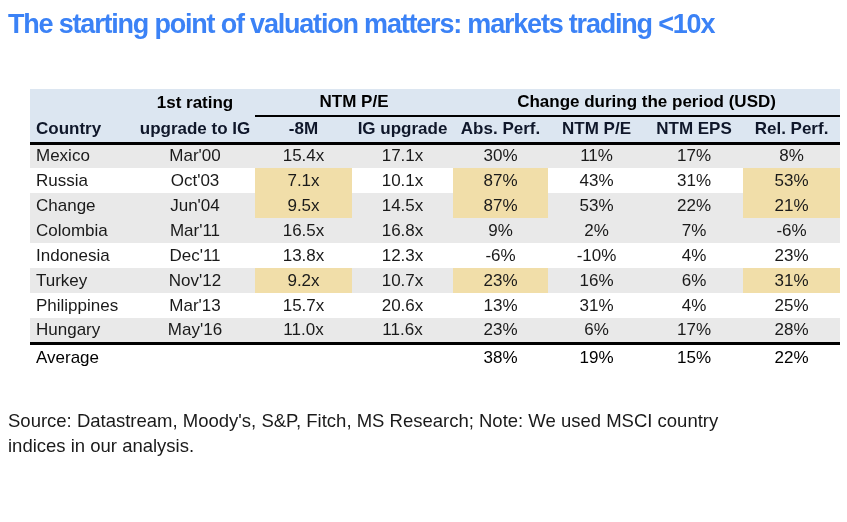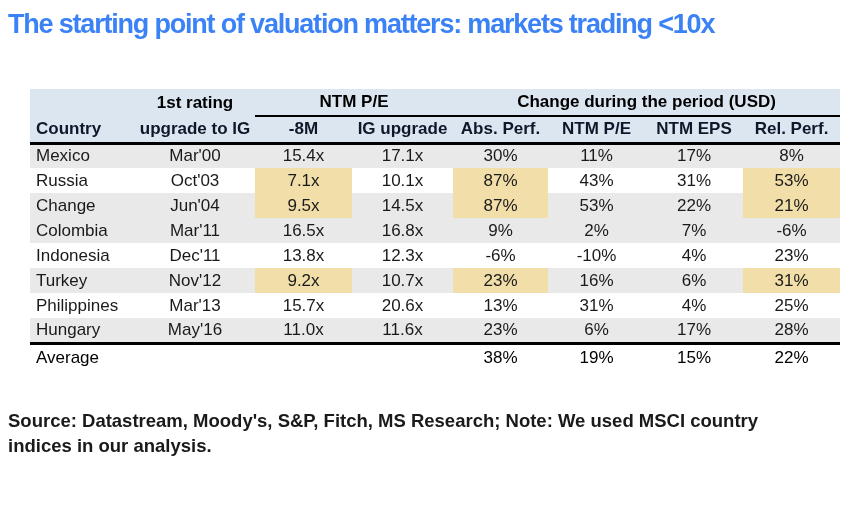--- a/index.html
+++ b/index.html
@@ -55,21 +55,20 @@
     font-weight: normal;
     color: #000;
     height: 28px;
     background: #fff;
   }
   .source {
     margin: 37px 0 16px 8px;
     font-size: 18.5px;
     line-height: 25px;
     color: var(--text-dark);
-    font-weight: bold;
   }
   .source div { white-space: nowrap; }
 </style>
 </head>
 <body>
 
 <div class="title">
   <div>The starting point of valuation matters: markets trading &lt;10x</div>
 </div>
 

